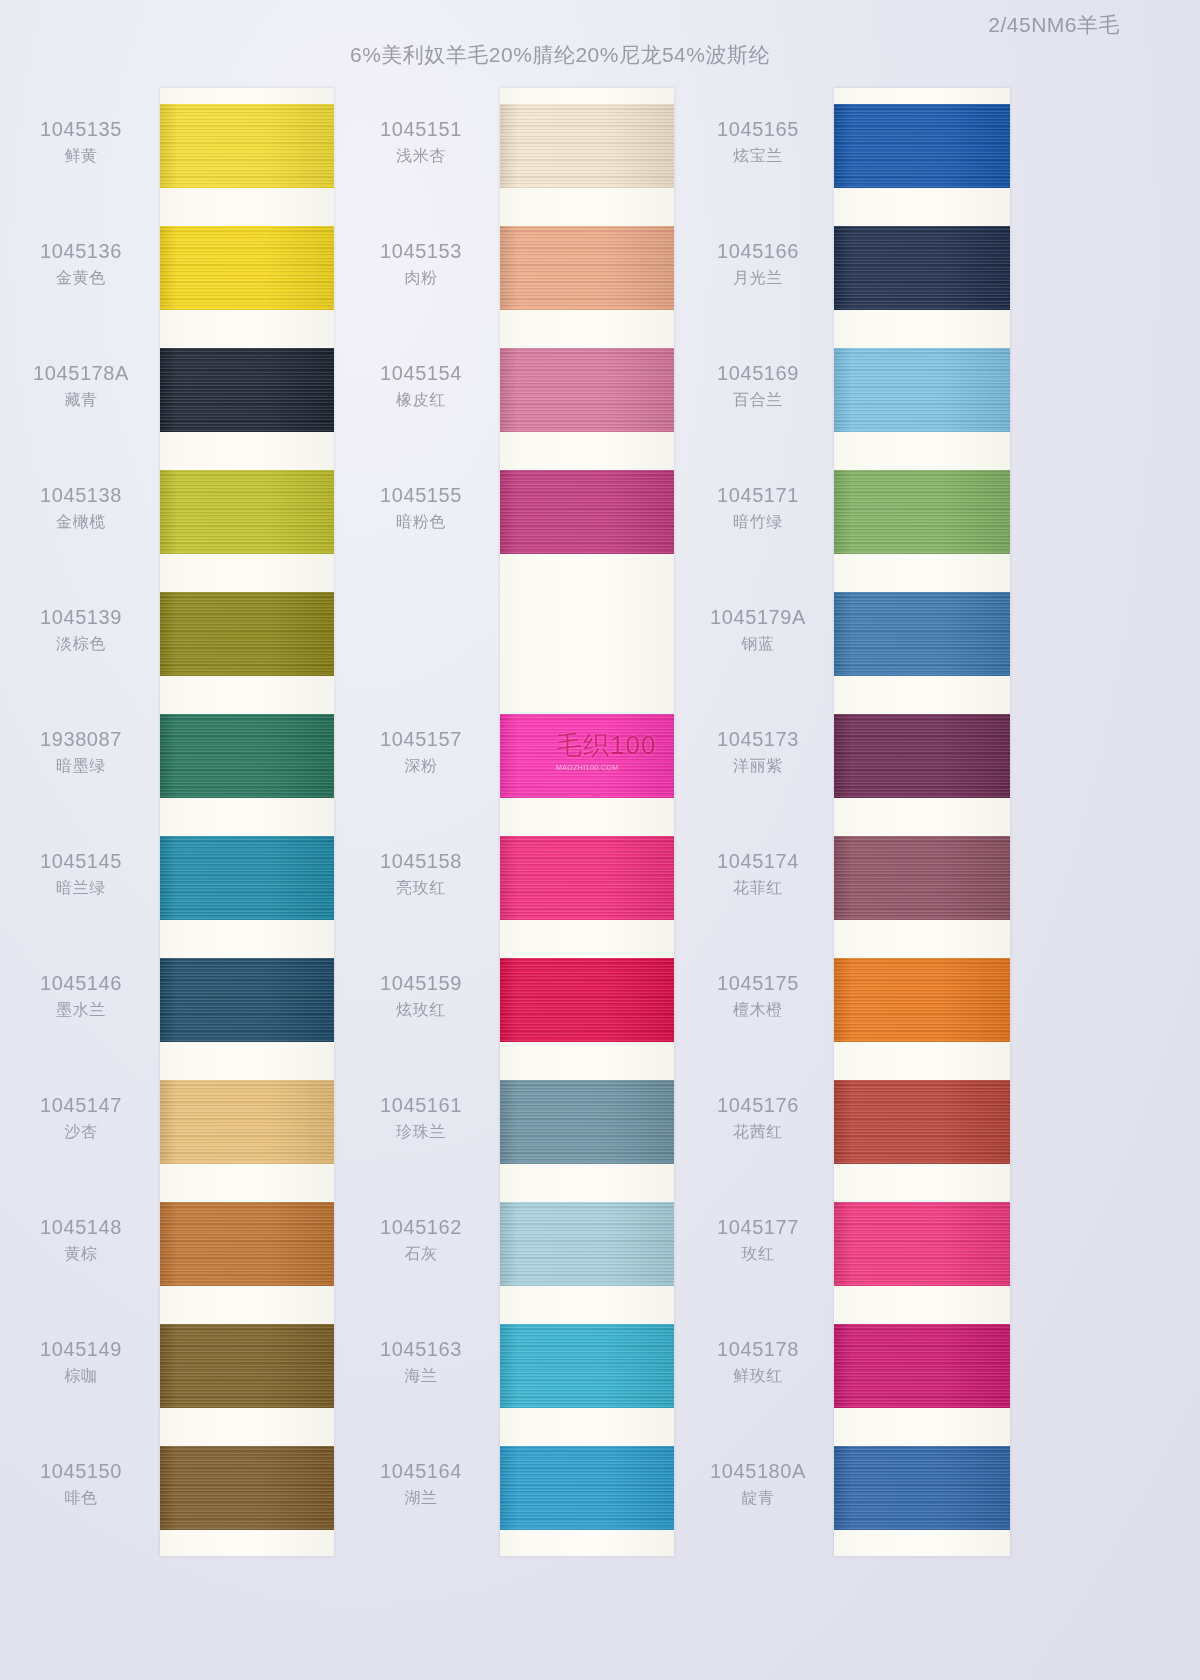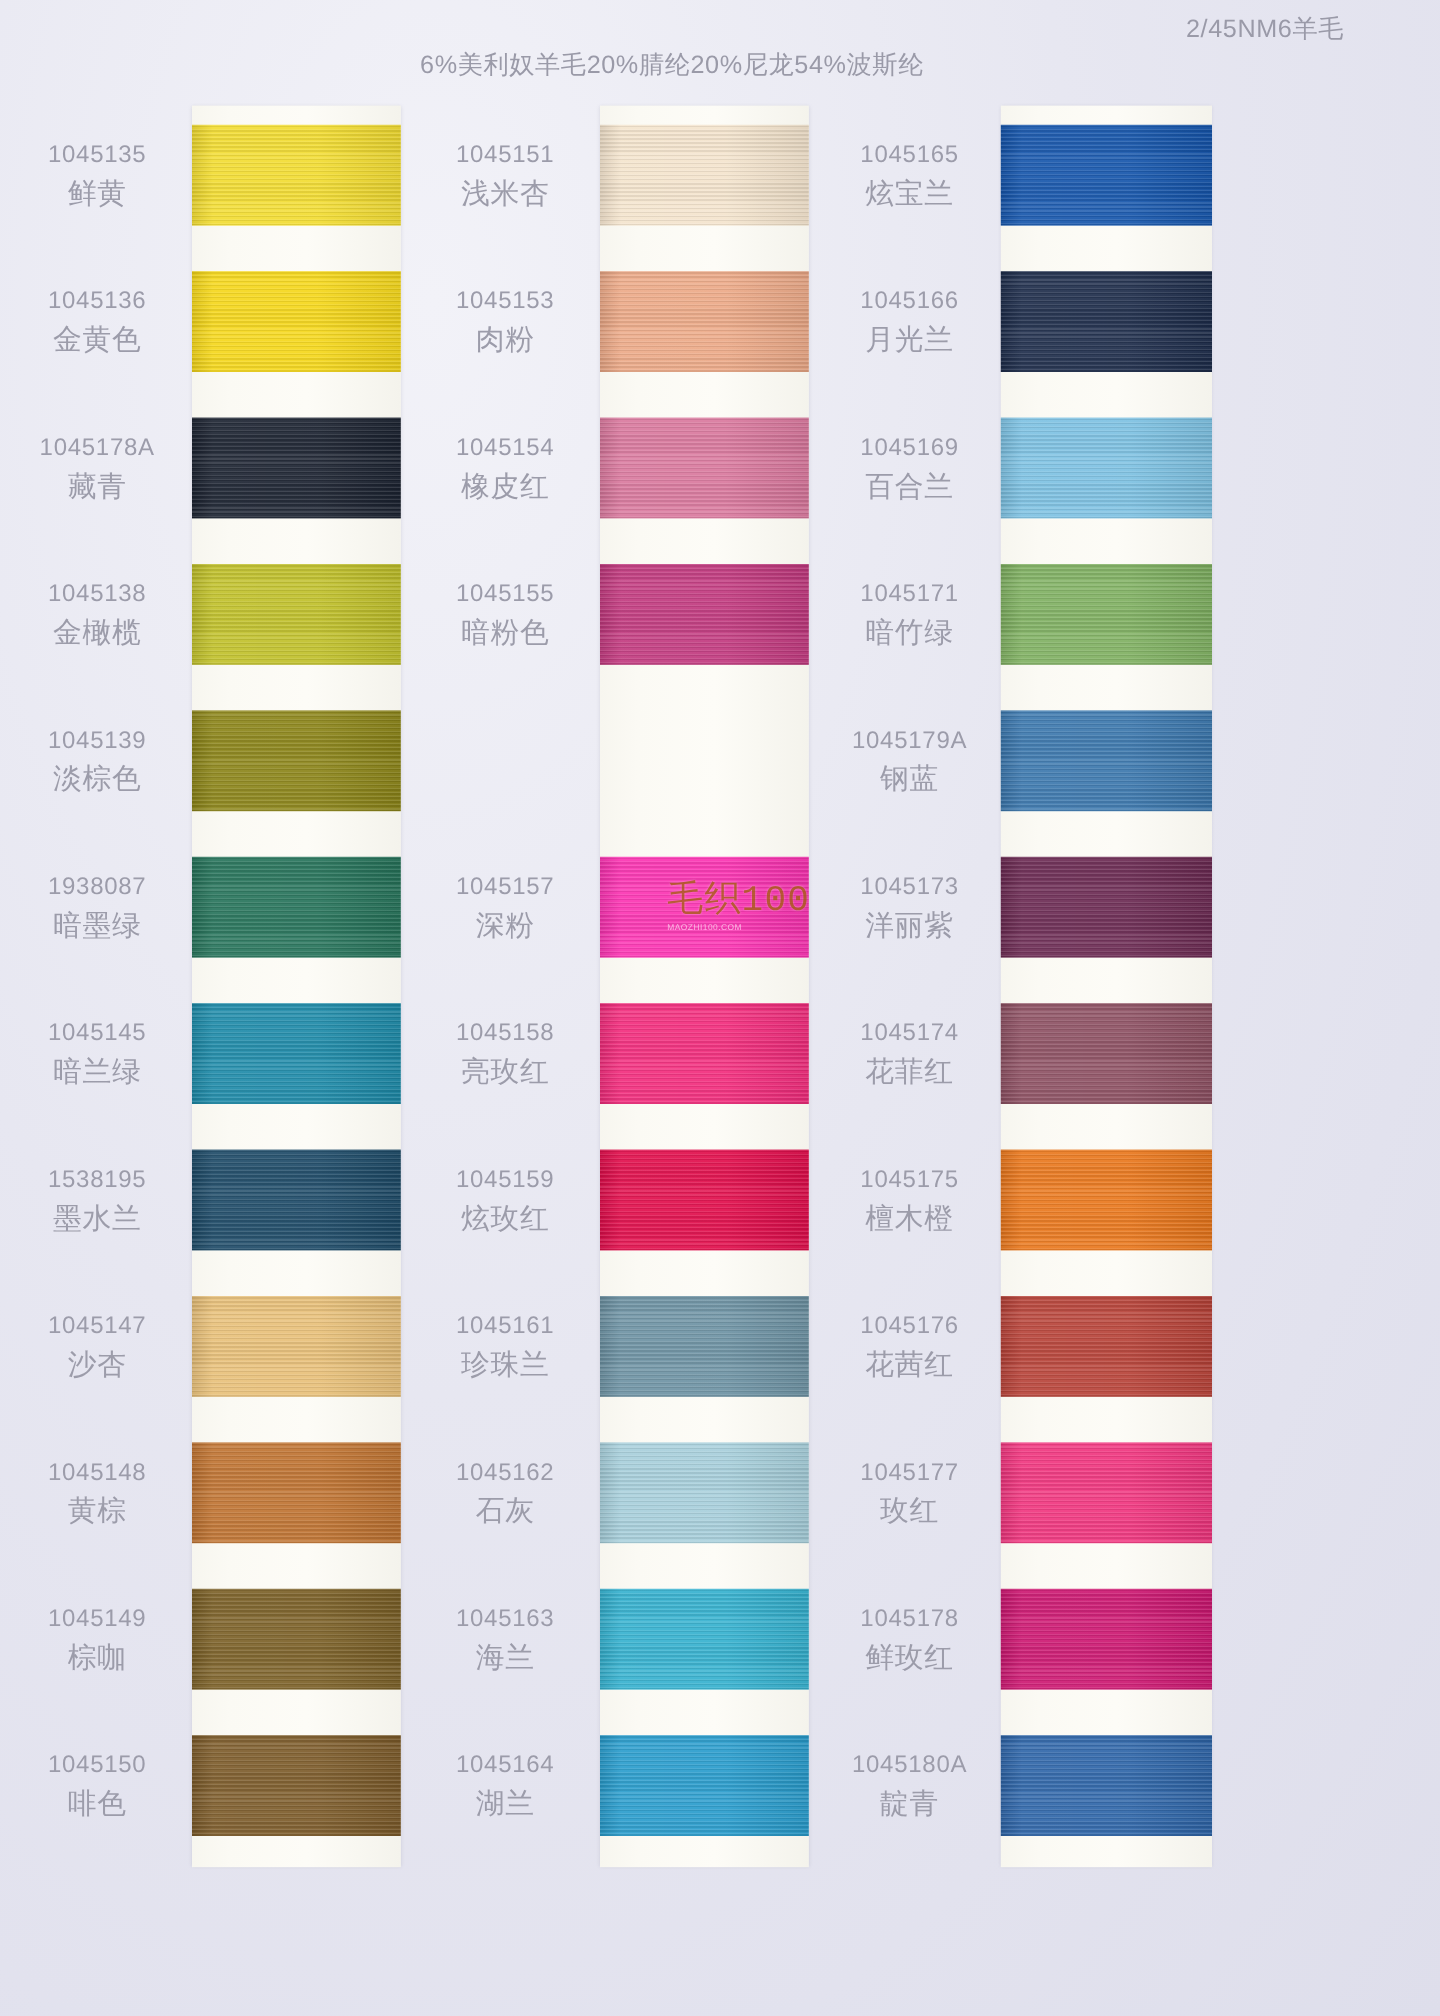--- a/index.html
+++ b/index.html
@@ -94,21 +94,21 @@
     line-height: 1.5;
     letter-spacing: 0.6px;
   }
   .col-2 .label { width: 140px; }
   .label .code {
     font-size: 20px;
     display: block;
     white-space: nowrap;
   }
   .label .name {
-    font-size: 24px;
+    font-size: 16px;
     display: block;
     white-space: nowrap;
   }
 
   
   .swatch {
     position: absolute;
     left: 152px;
     width: 174px;
     height: 84px;
@@ -153,26 +153,25 @@
     position: absolute;
     left: 556px;
     top: 728px;
     width: 130px;
     height: 44px;
     pointer-events: none;
     opacity: 0.72;
     z-index: 5;
   }
   .watermark .wm-main {
-    font-size: 30px;
-    color: #a16207;
+    font-size: 26px;
+    color: #be185d;
     letter-spacing: 1px;
     white-space: nowrap;
     text-shadow: 0 0 2px rgba(255,255,255,0.5);
-    font-family: Liberation Mono, monospace;
   }
   .watermark .wm-sub {
     font-size: 7px;
     color: rgba(255,255,255,0.85);
     letter-spacing: 0.4px;
     white-space: nowrap;
     margin-top: 1px;
   }
 </style>
 </head>
@@ -233,21 +232,21 @@
         </div>
         <div class="row" style="top: 732px;">
           <div class="label">
             <span class="code">1045145</span>
             <span class="name">暗兰绿</span>
           </div>
           <div class="swatch" style="background-color: rgb(29, 138, 168);"></div>
         </div>
         <div class="row" style="top: 854px;">
           <div class="label">
-            <span class="code">1538195</span>
+            <span class="code">1045146</span>
             <span class="name">墨水兰</span>
           </div>
           <div class="swatch" style="background-color: rgb(29, 74, 103);"></div>
         </div>
         <div class="row" style="top: 976px;">
           <div class="label">
             <span class="code">1045147</span>
             <span class="name">沙杏</span>
           </div>
           <div class="swatch" style="background-color: rgb(232, 192, 121);"></div>

